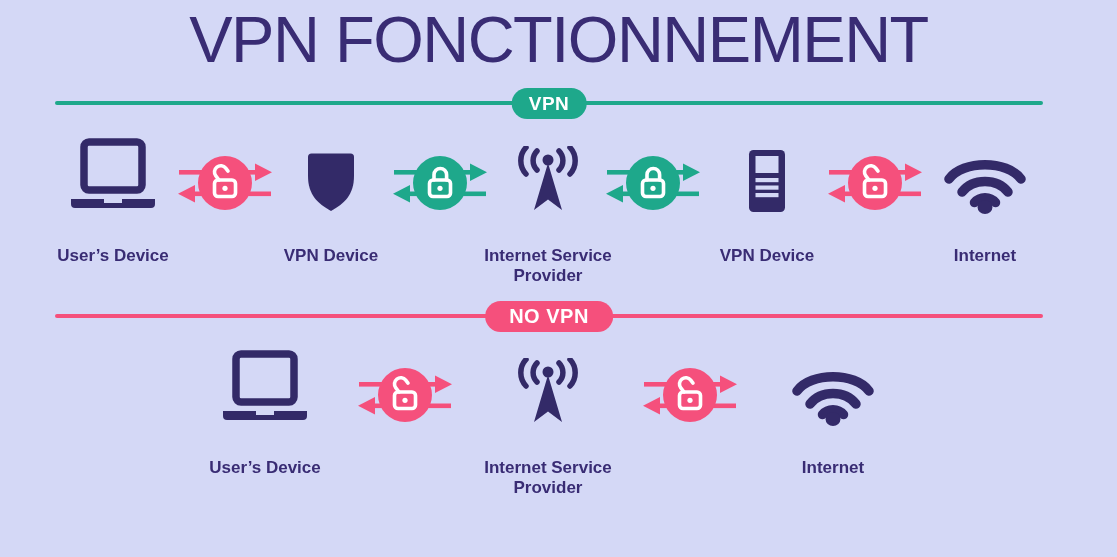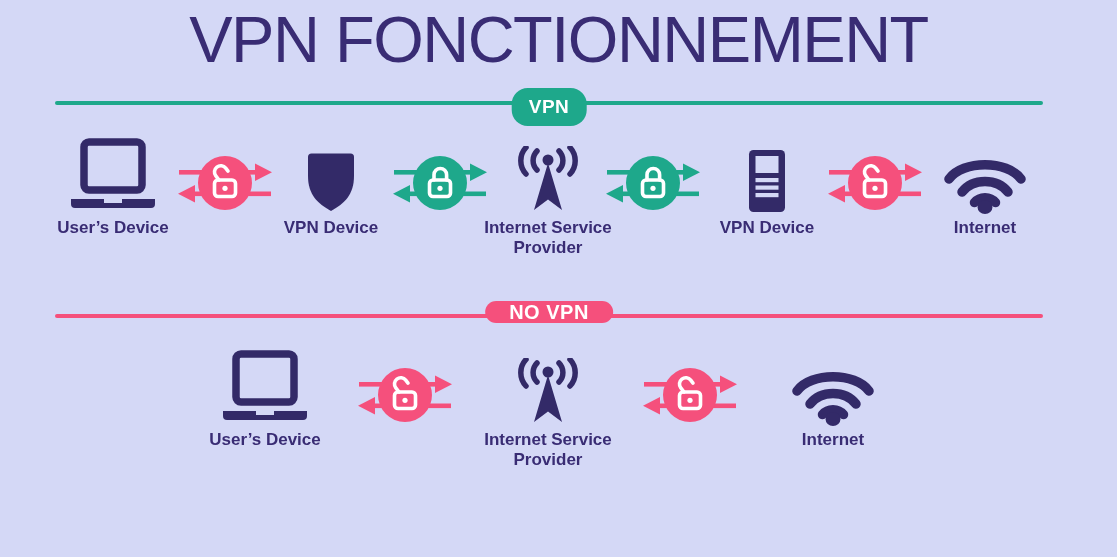--- a/index.html
+++ b/index.html
@@ -20,29 +20,29 @@
   }
   .rule{position:absolute;left:55px;width:988px;border-radius:2px;}
   .rule.teal{top:101px;height:4px;background:var(--teal,#1ea88b);}
   .rule.pink{top:314px;height:4px;background:var(--pink,#f5507c);}
   .badge{
     position:absolute;transform:translateX(-50%);
     display:flex;align-items:center;justify-content:center;
     color:#fff;font-weight:700;border-radius:16px;
     z-index:3;letter-spacing:.5px;
   }
-  .badge.vpn{left:549px;top:88px;height:38px;padding:0 17px;font-size:19px;background:var(--teal,#1ea88b);}
-  .badge.novpn{left:549px;top:301px;height:22px;padding:0 24px;font-size:20px;background:var(--pink,#f5507c);}
+  .badge.vpn{left:549px;top:88px;height:31px;padding:0 17px;font-size:19px;background:var(--teal,#1ea88b);}
+  .badge.novpn{left:549px;top:301px;height:31px;padding:0 24px;font-size:20px;background:var(--pink,#f5507c);}
   .node{
     position:absolute;width:160px;
     display:flex;flex-direction:column;align-items:center;
   }
   .icon-box{height:76px;display:flex;align-items:flex-end;justify-content:center;}
   .node-label{
-    margin-top:4px;
+    margin-top:32px;
     font-size:17px;font-weight:700;line-height:20px;
     color:var(--title_text,#392c74);
     text-align:center;
   }
   .connector{position:absolute;width:96px;height:66px;}
   .connector.pink{color:var(--pink,#f5507c);}
   .connector.teal{color:var(--teal,#1ea88b);}
   svg{display:block;}
 </style>
 </head>

